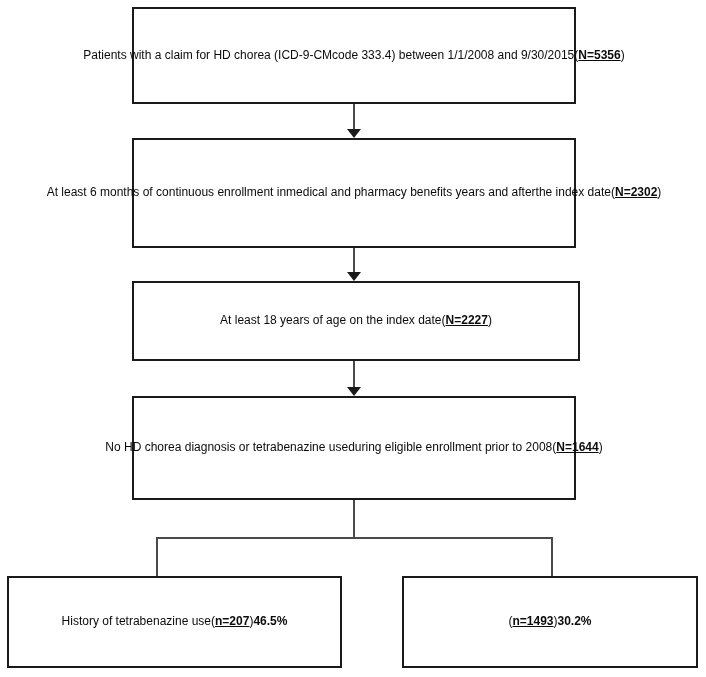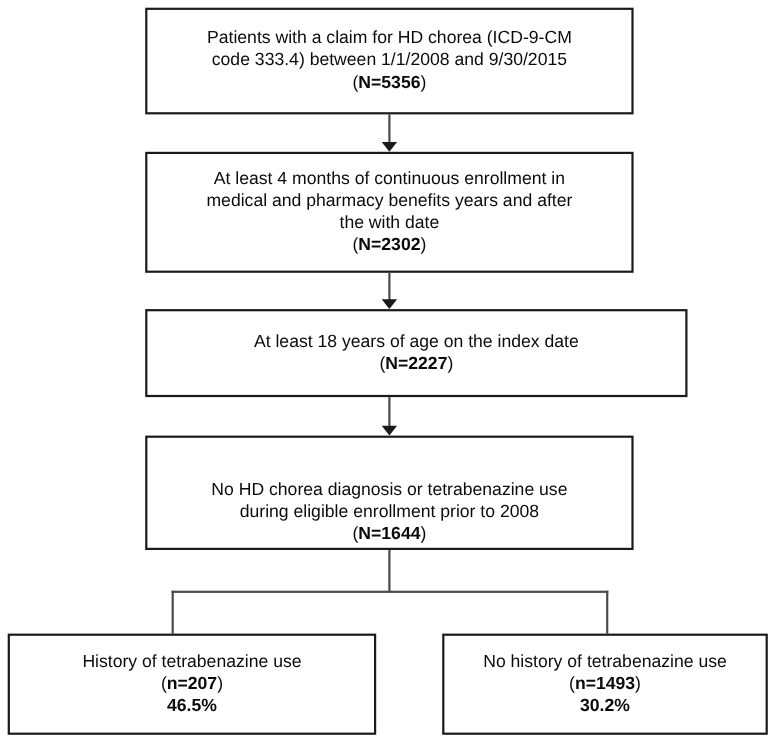--- a/index.html
+++ b/index.html
@@ -18,50 +18,50 @@
     height: 677px;
     background: #ffffff;
     overflow: hidden;
   }
   .node-box {
     position: absolute;
     box-sizing: border-box;
     border: 2px solid #1a1a1a;
     background: #ffffff;
     display: flex;
-    flex-direction: column;
     align-items: center;
     justify-content: center;
     text-align: center;
     line-height: 1.26;
-    font-size: 16px;
+    font-size: 12px;
     color: #0b0b0b;
     padding: 2px 8px;
   }
   .node-line {
     display: block;
     white-space: nowrap;
   }
   .node-count {
     display: block;
     white-space: nowrap;
   }
   .node-count b {
     font-weight: bold;
+    text-decoration: underline;
   }
   .node-pct {
     display: block;
     font-weight: bold;
     white-space: nowrap;
   }
   
   #box-screen   { left: 132px; top: 7px;   width: 444px; height: 97px; }
   #box-enroll   { left: 132px; top: 138px; width: 444px; height: 110px; }
-  #box-age      { left: 132px; top: 281px; width: 493px; height: 80px; }
-  #box-washout  { left: 132px; top: 396px; width: 444px; height: 104px; justify-content: flex-end; }
+  #box-age      { left: 132px; top: 281px; width: 448px; height: 80px; }
+  #box-washout  { left: 132px; top: 396px; width: 444px; height: 104px; }
   #box-tbz-yes  { left: 7px;   top: 576px; width: 335px; height: 92px; }
   #box-tbz-no   { left: 402px; top: 576px; width: 296px; height: 92px; }
 
   
   .conn-v {
     position: absolute;
     width: 2px;
     background: #4a4a4a;
   }
   .conn-h {
@@ -100,23 +100,23 @@
   <div class="node-box" id="box-screen">
     <span class="node-line">Patients with a claim for HD chorea (ICD-9-CM</span>
     <span class="node-line">code 333.4) between 1/1/2008 and 9/30/2015</span>
     <span class="node-count"><span>(</span><b>N=5356</b><span>)</span></span>
   </div>
 
   <div class="conn-v" id="conn-1-v"></div>
   <div class="arrow-head" id="conn-1-a"></div>
 
   <div class="node-box" id="box-enroll">
-    <span class="node-line">At least 4 months of continuous enrollment in</span>
+    <span class="node-line">At least 6 months of continuous enrollment in</span>
     <span class="node-line">medical and pharmacy benefits years and after</span>
-    <span class="node-line">the with date</span>
+    <span class="node-line">the index date</span>
     <span class="node-count"><span>(</span><b>N=2302</b><span>)</span></span>
   </div>
 
   <div class="conn-v" id="conn-2-v"></div>
   <div class="arrow-head" id="conn-2-a"></div>
 
   <div class="node-box" id="box-age">
     <span class="node-line">At least 18 years of age on the index date</span>
     <span class="node-count"><span>(</span><b>N=2227</b><span>)</span></span>
   </div>
@@ -135,18 +135,17 @@
   <div class="conn-v" id="conn-split-l"></div>
   <div class="conn-v" id="conn-split-r"></div>
 
   <div class="node-box" id="box-tbz-yes">
     <span class="node-line">History of tetrabenazine use</span>
     <span class="node-count"><span>(</span><b>n=207</b><span>)</span></span>
     <span class="node-pct">46.5%</span>
   </div>
 
   <div class="node-box" id="box-tbz-no">
-    <span class="node-line">No history of tetrabenazine use</span>
     <span class="node-count"><span>(</span><b>n=1493</b><span>)</span></span>
     <span class="node-pct">30.2%</span>
   </div>
 
 </div>
 
 </body></html>

